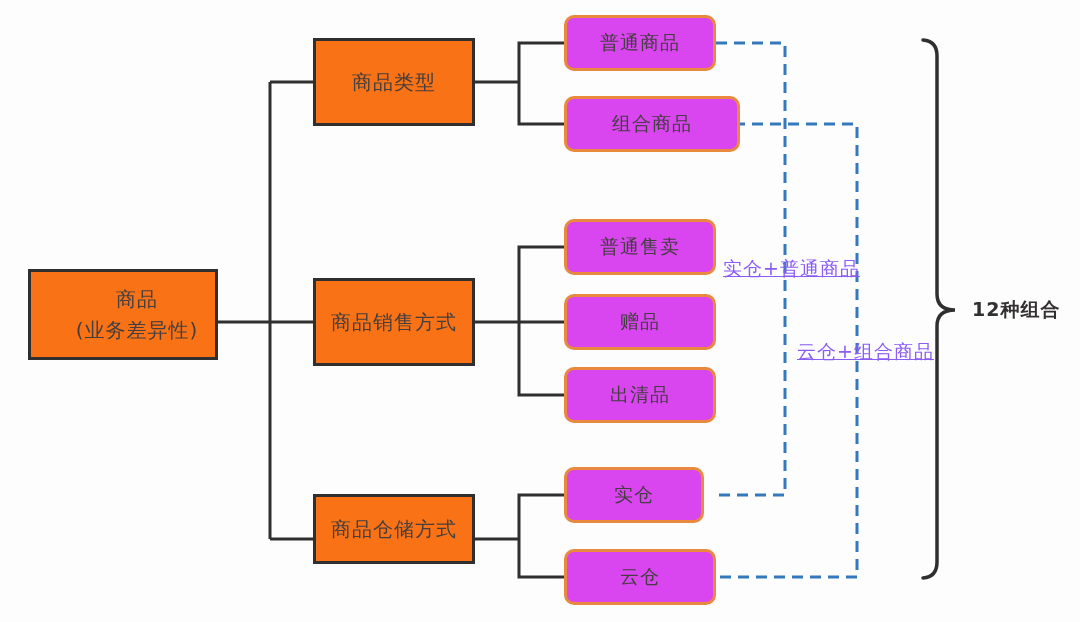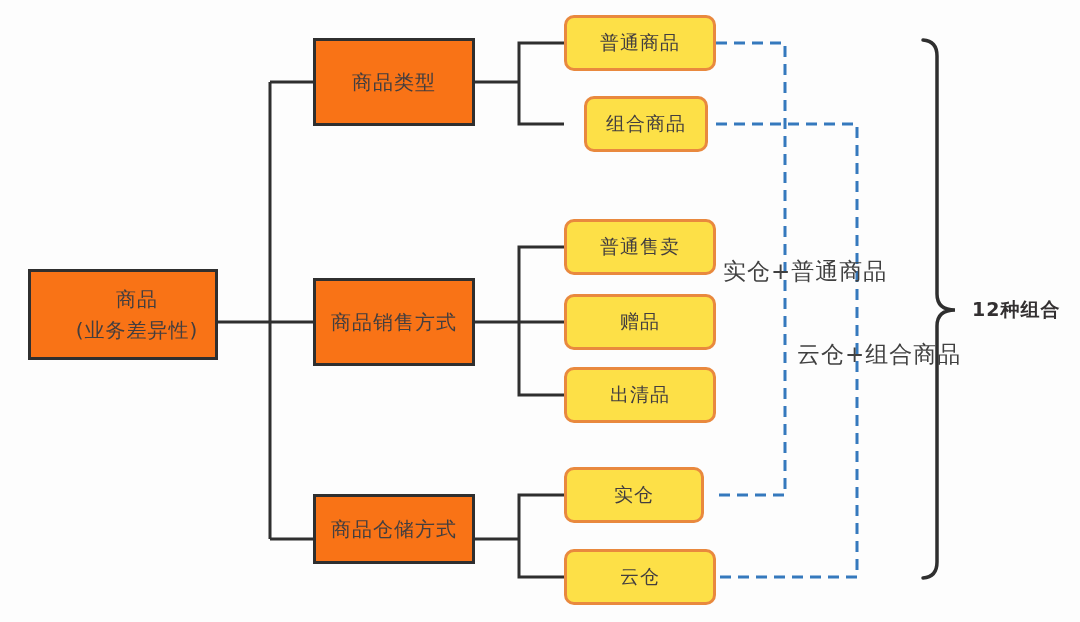--- a/index.html
+++ b/index.html
@@ -18,32 +18,33 @@
     text-align:center;
     color:#433e3f;
     letter-spacing:1px;
   }
   .pink{
     background:#f97316;
     border:3px solid #2f2f2f;
     font-size:20px;
   }
   .orange{
-    background:#fde047;
+    background:#d946ef;
     border:3px solid #e9893e;
     border-radius:10px;
     font-size:19px;
   }
   .root-line{line-height:1.55;}
   .floatlabel{
     position:absolute;
-    font-size:23px;
-    color:#404040;
+    font-size:19px;
+    color:#8b5cf6;
     letter-spacing:1px;
     white-space:nowrap;
+    text-decoration:underline;
   }
   .brace-label{
     position:absolute;
     font-size:19px;
     font-weight:bold;
     color:#333031;
     letter-spacing:1px;
     white-space:nowrap;
   }
 </style>
@@ -81,21 +82,21 @@
       <div class="root-line">商品</div>
       <div class="root-line">(业务差异性)</div>
     </div>
   </div>
 
   <div class="box pink" style="left:313px;top:38px;width:162px;height:88px;">商品类型</div>
   <div class="box pink" style="left:313px;top:278px;width:162px;height:88px;">商品销售方式</div>
   <div class="box pink" style="left:313px;top:494px;width:162px;height:70px;">商品仓储方式</div>
 
   <div class="box orange" style="left:564px;top:15px;width:152px;height:56px;">普通商品</div>
-  <div class="box orange" style="left:584px;top:96px;width:124px;height:56px;">组合商品</div>
+  <div class="box orange" style="left:564px;top:96px;width:176px;height:56px;">组合商品</div>
 
   <div class="box orange" style="left:564px;top:219px;width:152px;height:56px;">普通售卖</div>
   <div class="box orange" style="left:564px;top:294px;width:152px;height:56px;">赠品</div>
   <div class="box orange" style="left:564px;top:367px;width:152px;height:56px;">出清品</div>
 
   <div class="box orange" style="left:564px;top:467px;width:140px;height:56px;">实仓</div>
   <div class="box orange" style="left:564px;top:549px;width:152px;height:56px;">云仓</div>
 
   <div class="floatlabel" style="left:723px;top:256px;">实仓+普通商品</div>
   <div class="floatlabel" style="left:797px;top:339px;">云仓+组合商品</div>

